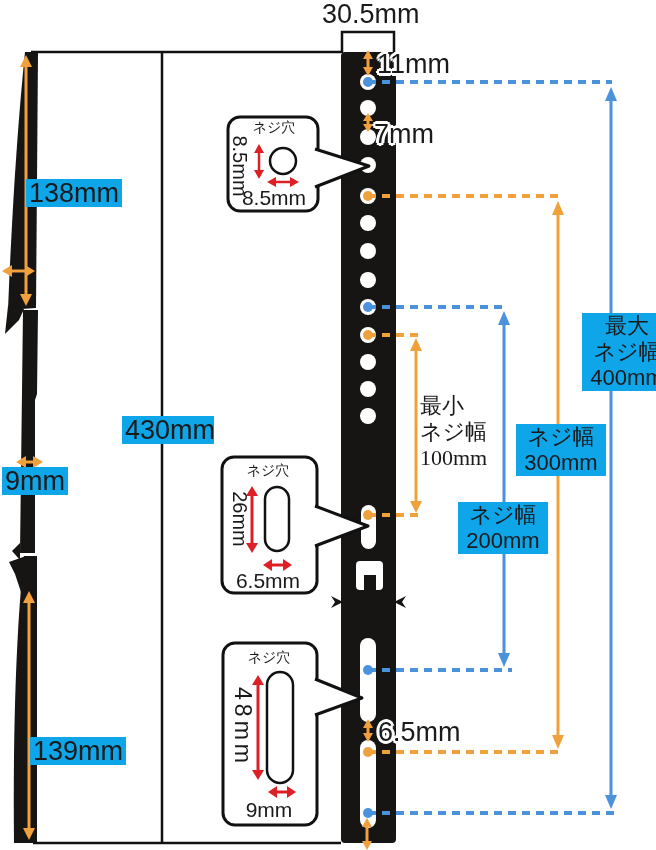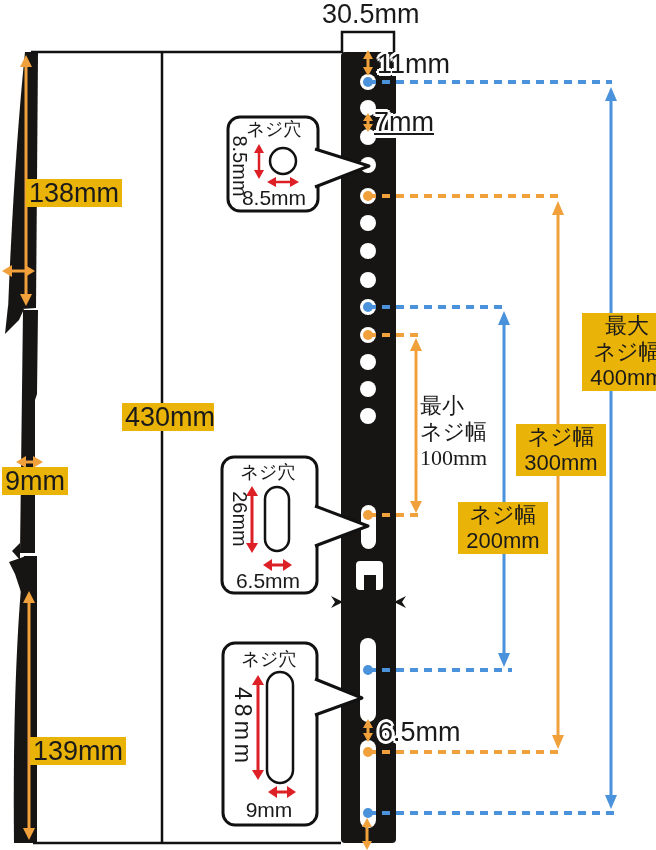--- a/index.html
+++ b/index.html
@@ -7,25 +7,25 @@
   }
   html,body{margin:0;padding:0;background:#fff;}
   #canvas{position:relative;width:656px;height:850px;background:#fff;overflow:hidden;
           font-family:"Liberation Sans",sans-serif;color:var(--ink);}
   #canvas svg{position:absolute;left:0;top:0;}
   .lbl{position:absolute;white-space:nowrap;line-height:1.05;}
   .big{font-size:27px;}
   .med{font-size:21px;}
   .jp{font-size:22px;line-height:26px;white-space:pre-line;}
   .ctr{text-align:center;}
-  .bgw{background:#eab308;padding:0 3px;}
+  .bgw{background:#0ea5e9;padding:0 3px;}
   .halo{text-shadow:-2px -2px 0 #fff,2px -2px 0 #fff,-2px 2px 0 #fff,2px 2px 0 #fff,
         -3px 0 0 #fff,3px 0 0 #fff,0 -3px 0 #fff,0 3px 0 #fff;}
   .rot{transform:rotate(90deg);transform-origin:center;text-align:center;}
-  .co-title{font-size:18px;}
+  .co-title{font-size:14px;}
   
   .sO{stroke:var(--orange);} .fO{fill:var(--orange);}
   .sB{stroke:var(--blue);}   .fB{fill:var(--blue);}
   .sR{stroke:var(--red);}    .fR{fill:var(--red);}
   .sK{stroke:#111;}          .fK{fill:var(--bracket);}
   .fW{fill:#fff;}
   .dash{stroke-dasharray:8 6;stroke-width:4;fill:none;}
   .mline{stroke-width:3;fill:none;}
   .aline{stroke-width:3;fill:none;}
   .thin{stroke-width:2.5;fill:none;}
@@ -200,26 +200,26 @@
     <path class="sR" stroke-width="3" d="M275,792 H289"></path>
     <polygon class="fR" points="277,786 277,798 268,792"></polygon>
     <polygon class="fR" points="287,786 287,798 296,792"></polygon>
   </g>
 </svg>
 
 <div class="lbl big ctr" style="left:322px;top:0px;width:96px;text-align:center;">30.5mm</div>
 
 <div class="lbl big halo" style="left:377px;top:50px;">11mm</div>
 
-<div class="lbl big halo" style="left:374px;top:108px;text-decoration:underline;">7mm</div>
+<div class="lbl big halo" style="left:374px;top:120px;">7mm</div>
 
 <div class="lbl big bgw" style="left:26px;top:179px;">138mm</div>
 
 
-<div class="lbl big ctr bgw" style="left:122px;top:403px;width:86px;text-align:right;">430mm</div>
+<div class="lbl big ctr bgw" style="left:122px;top:416px;width:86px;text-align:right;">430mm</div>
 
 <div class="lbl big bgw" style="left:2px;top:467px;">9mm</div>
 
 <div class="lbl big bgw" style="left:30px;top:717px;margin-top:20px;">139mm</div>
 
 <div class="lbl big halo" style="left:378px;top:718px;">6.5mm</div>
 
 <div class="lbl jp" style="left:420px;top:393px;font-family:Liberation Serif, serif;">最小
 ネジ幅
 100mm</div>

